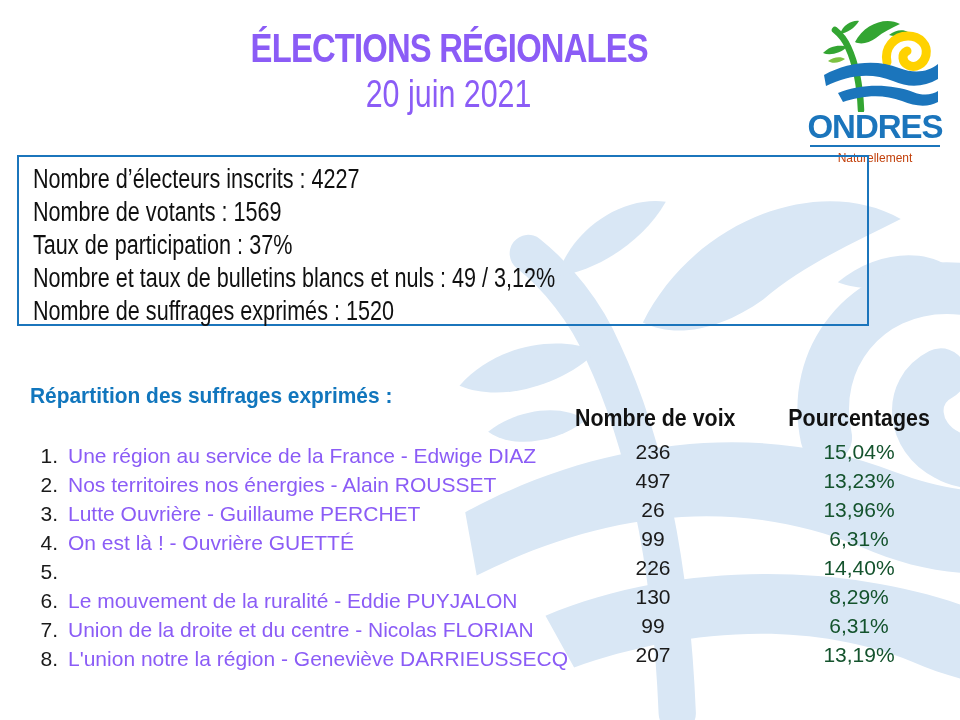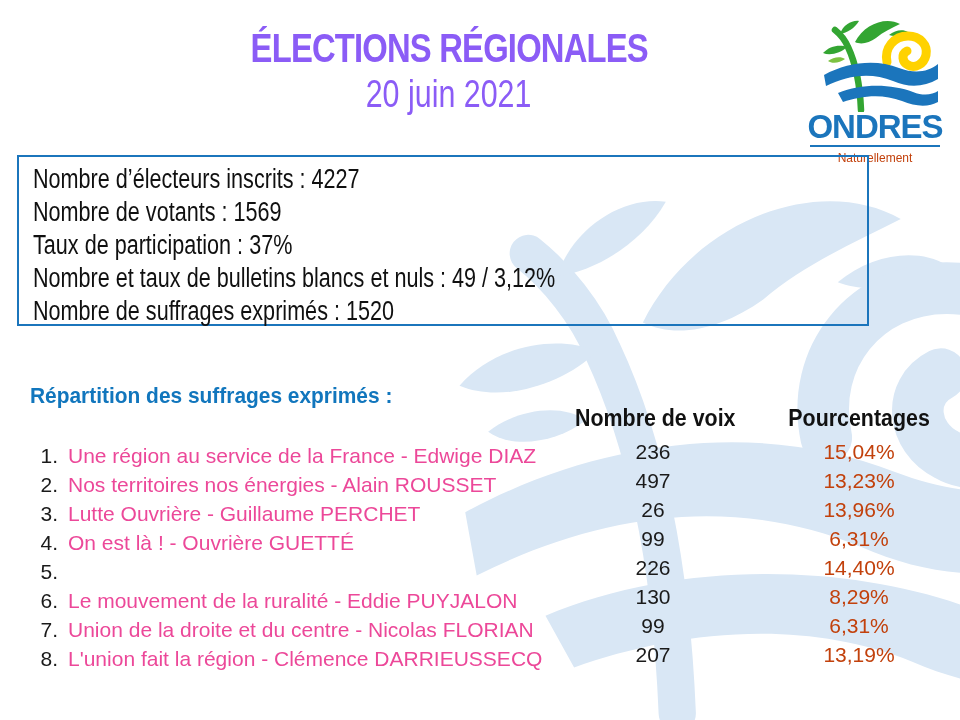--- a/index.html
+++ b/index.html
@@ -34,23 +34,23 @@
                    font-weight:bold;font-size:22px;white-space:nowrap;
                    transform:scaleX(.95);transform-origin:left center;}
   .col-header{position:absolute;top:381px;z-index:2;font-weight:bold;font-size:23px;color:#111;
               text-align:center;margin-top:24px;}
   .col-header span{display:inline-block;transform:scaleX(.93);transform-origin:center;white-space:nowrap;}
   .col-votes{left:566px;width:178px;}
   .col-pct{left:780px;width:158px;}
   .rows{position:absolute;left:0;top:444px;width:960px;z-index:2;}
   .row{position:relative;height:29px;}
   .row .num{position:absolute;left:34px;width:24px;text-align:right;font-size:21px;color:#1a1a1a;}
-  .row .label{position:absolute;left:68px;font-size:21px;color:#ec4899;white-space:nowrap;text-align:right;}
+  .row .label{position:absolute;left:68px;font-size:21px;color:#8b5cf6;white-space:nowrap;text-align:right;}
   .row .votes{position:absolute;left:580px;width:146px;top:-4px;text-align:center;font-size:21px;color:#1a1a1a;}
-  .row .pct{position:absolute;left:780px;width:158px;top:-4px;text-align:center;font-size:21px;color:#c2410c;}
+  .row .pct{position:absolute;left:780px;width:158px;top:-4px;text-align:center;font-size:21px;color:#14532d;}
 </style>
 </head>
 <body>
 
 <svg class="watermark" viewBox="0 0 130 100" preserveAspectRatio="none" aria-hidden="true">
   <path class="stroked" stroke-width="6.5" stroke-linecap="round" d="M51,98 C50,74 46,52 38,35 C35,28 30,22 25,18"></path>
   <path d="M45,30 C54,12 76,4 90,12 C82,16 73,20 66,26 C59,31 51,33 45,30 Z"></path>
   <path d="M13,41 C19,34 30,32 37,35 C31,41 20,44 13,41 Z"></path>
   <path d="M30,22 C33,13 42,8 49,9 C45,16 37,21 30,22 Z"></path>
   <path d="M79,23 C85,18 93,17 98,20 C92,24 84,25 79,23 Z"></path>
@@ -135,17 +135,17 @@
     <span class="pct">8,29%</span>
   </div>
   <div class="row">
     <span class="num">7.</span>
     <span class="label">Union de la droite et du centre - Nicolas FLORIAN</span>
     <span class="votes">99</span>
     <span class="pct">6,31%</span>
   </div>
   <div class="row">
     <span class="num">8.</span>
-    <span class="label">L'union fait la région - Clémence DARRIEUSSECQ</span>
+    <span class="label">L'union notre la région - Geneviève DARRIEUSSECQ</span>
     <span class="votes">207</span>
     <span class="pct">13,19%</span>
   </div>
 </div>
 
 </body></html>

